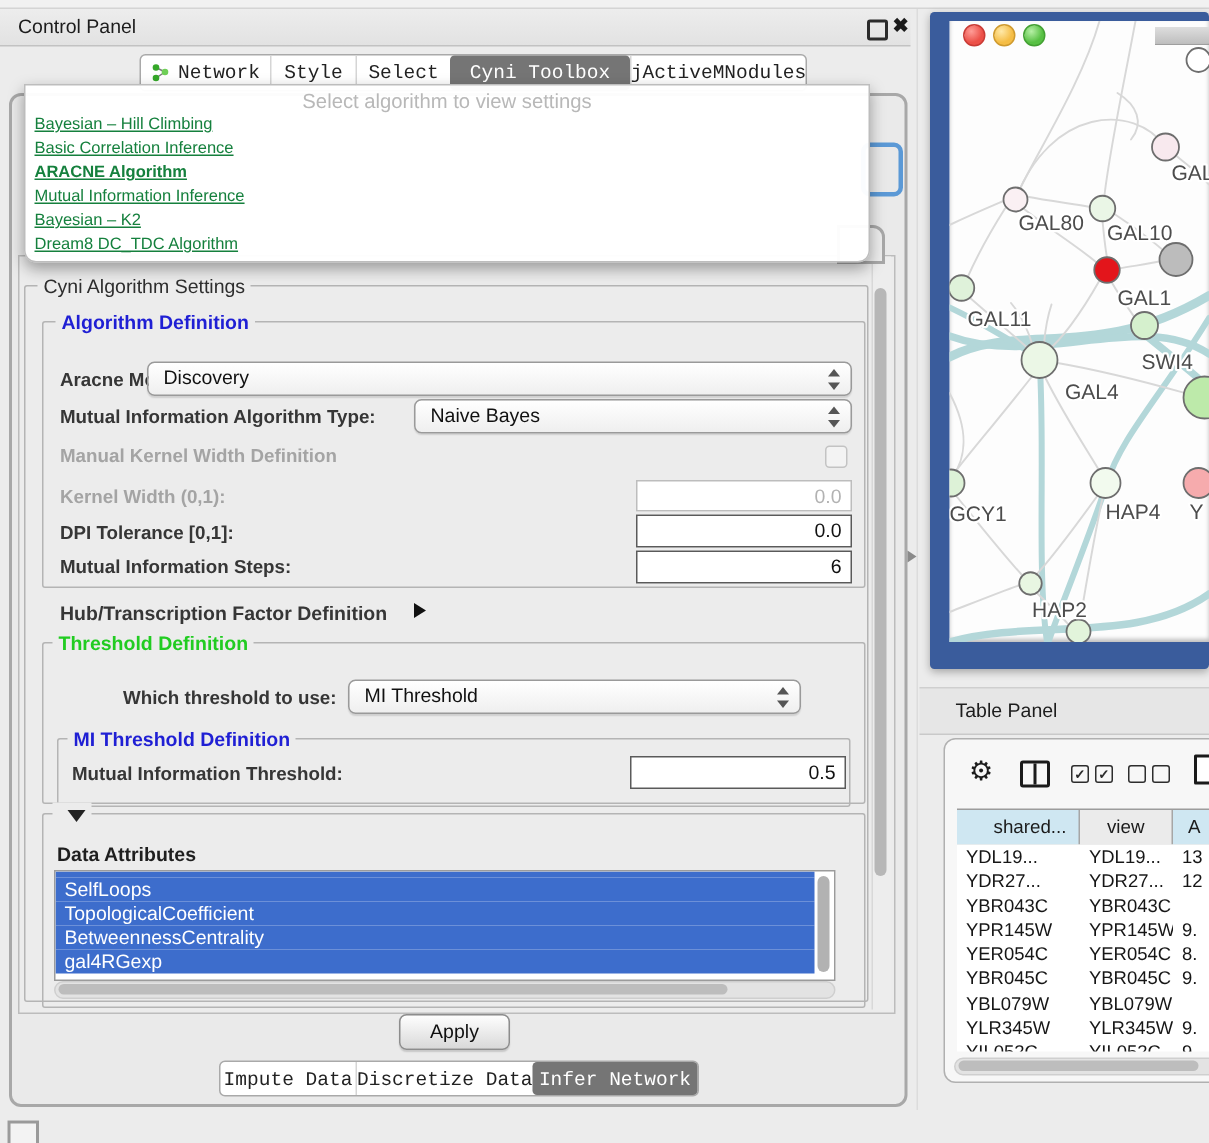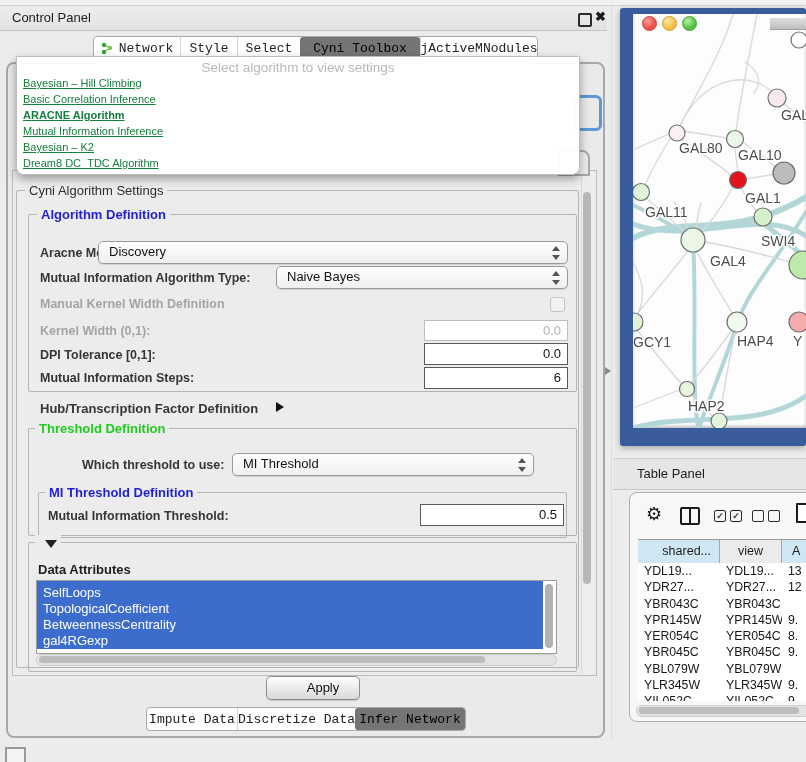--- a/index.html
+++ b/index.html
@@ -13,21 +13,21 @@
   #titlebar .t{position:absolute;left:12px;top:0;line-height:24px;font-size:13px;color:#1c1c1c;}
   #float-btn{position:absolute;left:578px;top:7px;width:10px;height:10px;border:2px solid #2b2b2b;border-radius:2px;}
   #close-btn{position:absolute;left:595px;top:3px;font-size:13px;font-weight:bold;color:#1b1b1b;}
   #panel-vline{left:611px;top:6px;width:1px;height:734px;background:#dcdcdc;}
   
   .tabbar{display:flex;align-items:stretch;background:#fff;border:1px solid #a9a9a9;border-radius:4px;
     font-size:13px;color:#222;}
   .tabbar .tab{display:flex;align-items:center;justify-content:center;gap:5px;white-space:nowrap;
     border-left:1px solid #d5d5d5;cursor:default;font-family:Liberation Mono, monospace;}
   .tabbar .tab:first-child{border-left:none;}
-  .tabbar .tab.sel{background:var(--tab-sel,#757575);color:#000000;border-radius:3px;border-left:none;}
+  .tabbar .tab.sel{background:var(--tab-sel,#757575);color:#ffffff;border-radius:3px;border-left:none;}
   #top-tabs{left:93px;top:36px;height:23px;}
   #bottom-tabs{left:146px;top:707px;height:22px;}
   
   #outer-border{left:6px;top:62px;width:595px;height:672px;border:2px solid #a8a8a8;border-radius:8px;background:#eaeaea;}
   #viewport{left:12px;top:170px;width:583px;height:504px;border:1px solid #bcbcbc;background:#ececec;}
   .group{border:1px solid #b4b4b4;border-radius:2px;}
   .legend{position:absolute;top:-8px;padding:0 4px;background:#ececec;font-size:13px;color:#2e2e2e;white-space:nowrap;}
   .legend.blue{color:var(--legend-blue,#1f1fd4);font-weight:bold;}
   .legend.green{color:var(--legend-green,#21cc21);font-weight:bold;}
   .lbl{font-size:12.5px;font-weight:bold;color:#363636;white-space:nowrap;}
@@ -48,21 +48,21 @@
   
   #listbox{left:36px;top:580px;width:519px;height:72px;border:1px solid #9b9b9b;background:#fff;overflow:hidden;}
   .attr-item{width:506px;height:16px;line-height:16px;font-size:13px;color:#fff;background:var(--sel-blue,#3d6dcc);padding-left:6px;box-sizing:border-box;}
   .attr-strip{width:506px;height:4px;background:var(--sel-blue,#3d6dcc);}
   #list-vthumb{position:absolute;left:508px;top:3px;width:8px;height:64px;background:#b2b2b2;border-radius:4px;}
   .hscroll{background:#e3e3e3;border:1px solid #cfcfcf;border-radius:6px;}
   .hthumb{position:absolute;top:1px;height:7px;background:#bdbdbd;border-radius:4px;}
   #main-scrolltrack{left:581px;top:171px;width:12px;height:502px;background:#ededed;border-left:1px solid #d8d8d8;}
   #main-scrollthumb{left:583px;top:192px;width:8px;height:392px;background:#b7b7b7;border-radius:5px;}
   #apply-btn{left:266px;top:676px;width:72px;height:22px;background:linear-gradient(#fefefe,#d9d9d9);
-    border:1px solid #8d8d8d;border-radius:5px;font-size:13px;color:#111;text-align:center;line-height:21px;box-shadow:0 1px 1px rgba(0,0,0,.15);padding-left:20px;}
+    border:1px solid #8d8d8d;border-radius:5px;font-size:13px;color:#111;text-align:center;line-height:21px;box-shadow:0 1px 1px rgba(0,0,0,.15);}
   
   #algo-dropdown{left:16px;top:56px;width:562px;height:117px;background:rgba(255,255,255,.97);
     border:1px solid #bdbdbd;border-radius:0 0 8px 8px;box-shadow:0 4px 10px rgba(0,0,0,.35);z-index:10;}
   #algo-placeholder{position:absolute;top:3px;left:0;width:100%;text-align:center;font-size:13.5px;color:#b8b8b8;}
   .algo-item{position:absolute;left:6px;font-size:11px;color:#15803d;white-space:nowrap;text-decoration:underline;}
   .algo-item.bold{font-weight:bold;}
   #obscured-button{left:574px;top:95px;width:22px;height:30px;border:3px solid #5b99d6;border-radius:6px;background:#e9e9e9;z-index:5;}
   #obscured-corner{left:558px;top:150px;width:28px;height:22px;border:2px solid #a8a8a8;border-radius:0 8px 0 0;background:#ededed;z-index:5;}
   
   #net-frame{left:620px;top:8px;width:186px;height:438px;background:var(--frame-blue,#3a5c9c);border-radius:3px;box-shadow:0 2px 6px rgba(0,0,0,.3);}

